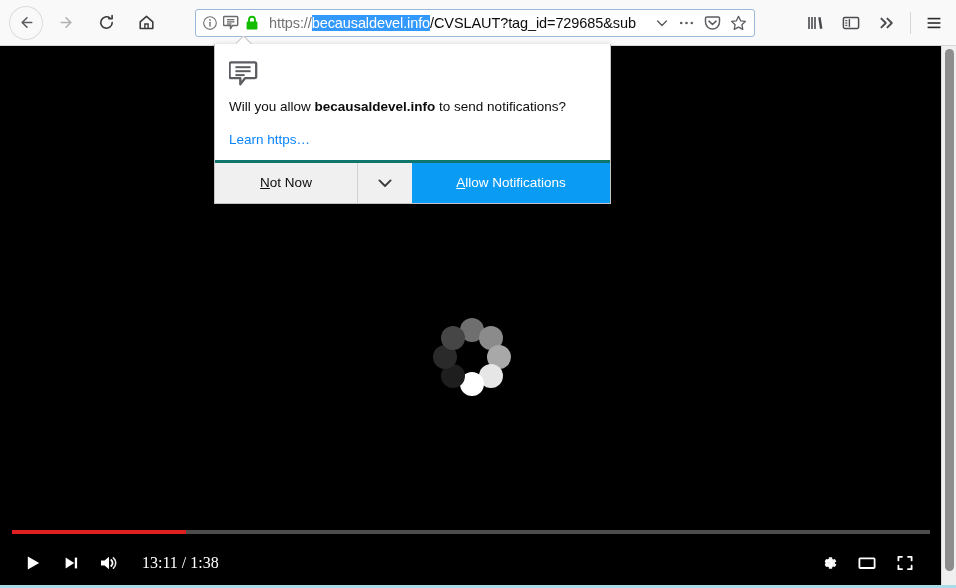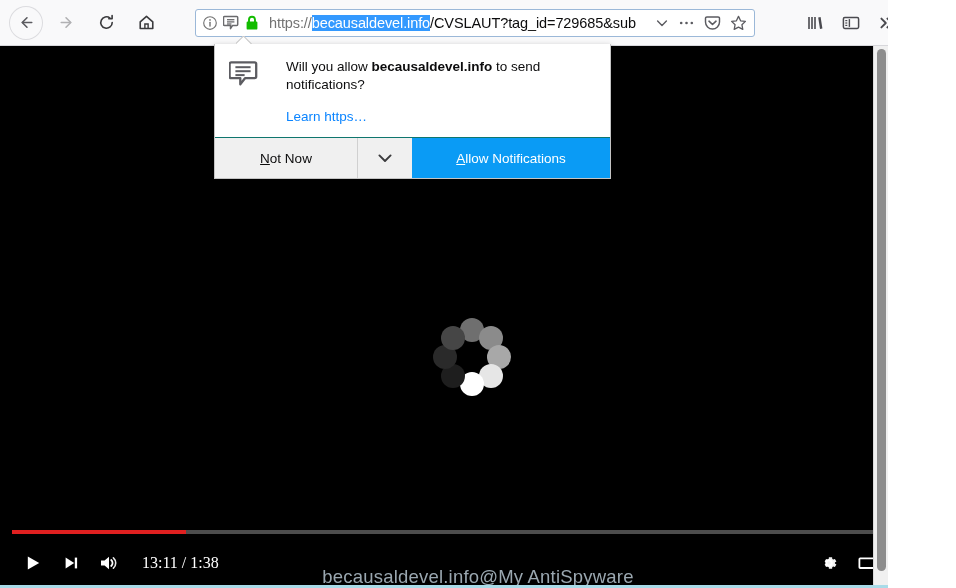--- a/index.html
+++ b/index.html
@@ -9,21 +9,21 @@
   }
   body {
     width: 956px;
     height: 588px;
     overflow: hidden;
     font-family: "Liberation Sans", sans-serif;
     -webkit-font-smoothing: antialiased;
   }
   #app {
     position: relative;
-    width: 888px;
+    width: 956px;
     height: 588px;
     overflow: hidden;
     text-decoration: underline;
   }
 
   
   .toolbar {
     position: absolute;
     left: 0; top: 0;
     width: 956px; height: 46px;
@@ -129,41 +129,42 @@
     left: 1px; top: 2px;
     width: 12px; height: 12px;
     background: #ffffff;
     border-left: 1px solid #c4c4c4;
     border-top: 1px solid #c4c4c4;
     transform: rotate(45deg);
   }
   .popup-body {
     display: flex;
     padding: 14px 16px 12px 14px;
-    gap: 27px;
+    gap: 6px;
+    flex-direction: column;
   }
   .popup-icon { flex: none; padding-top: 2px; }
   .popup-text-wrap { flex: 1; }
   .popup-question {
     font-size: 13.5px;
     color: #0c0c0d;
     line-height: 17.5px;
     margin: 0 0 14px 0;
   }
   .popup-question b { font-weight: bold; }
   .popup-learn {
     font-size: 13.5px;
     color: #0a84ff;
     cursor: default;
     display: inline-block;
   }
   .popup-footer {
     display: flex;
     height: 40px;
-    border-top: 1px solid #0f766e;
+    border-top: 3px solid #0f766e;
     background: #f0f0f0;
   }
   .btn-notnow {
     flex: 1;
     display: flex; align-items: center; justify-content: center;
     font-size: 13.5px;
     color: #0c0c0d;
     background: #f0f0f0;
     cursor: default;
   }
@@ -457,21 +458,20 @@
           <svg width="20" height="20" viewBox="0 0 20 20">
             <path d="M3.4 7.4 V3.8 H7" fill="none" stroke="#ffffff" stroke-width="1.8" stroke-linecap="round" stroke-linejoin="round"></path>
             <path d="M13 3.8 H16.6 V7.4" fill="none" stroke="#ffffff" stroke-width="1.8" stroke-linecap="round" stroke-linejoin="round"></path>
             <path d="M16.6 12.6 V16.2 H13" fill="none" stroke="#ffffff" stroke-width="1.8" stroke-linecap="round" stroke-linejoin="round"></path>
             <path d="M7 16.2 H3.4 V12.6" fill="none" stroke="#ffffff" stroke-width="1.8" stroke-linecap="round" stroke-linejoin="round"></path>
           </svg>
         </div>
       </div>
     </div>
 
-    <div class="watermark">becausaldevel.info@My AntiSpyware</div>
   </div>
 
   <div class="pagescroll">
     <div class="pagescroll-thumb"></div>
   </div>
 
   <div class="popup">
     <div class="popup-tail"></div>
 
     <div class="popup-body">

